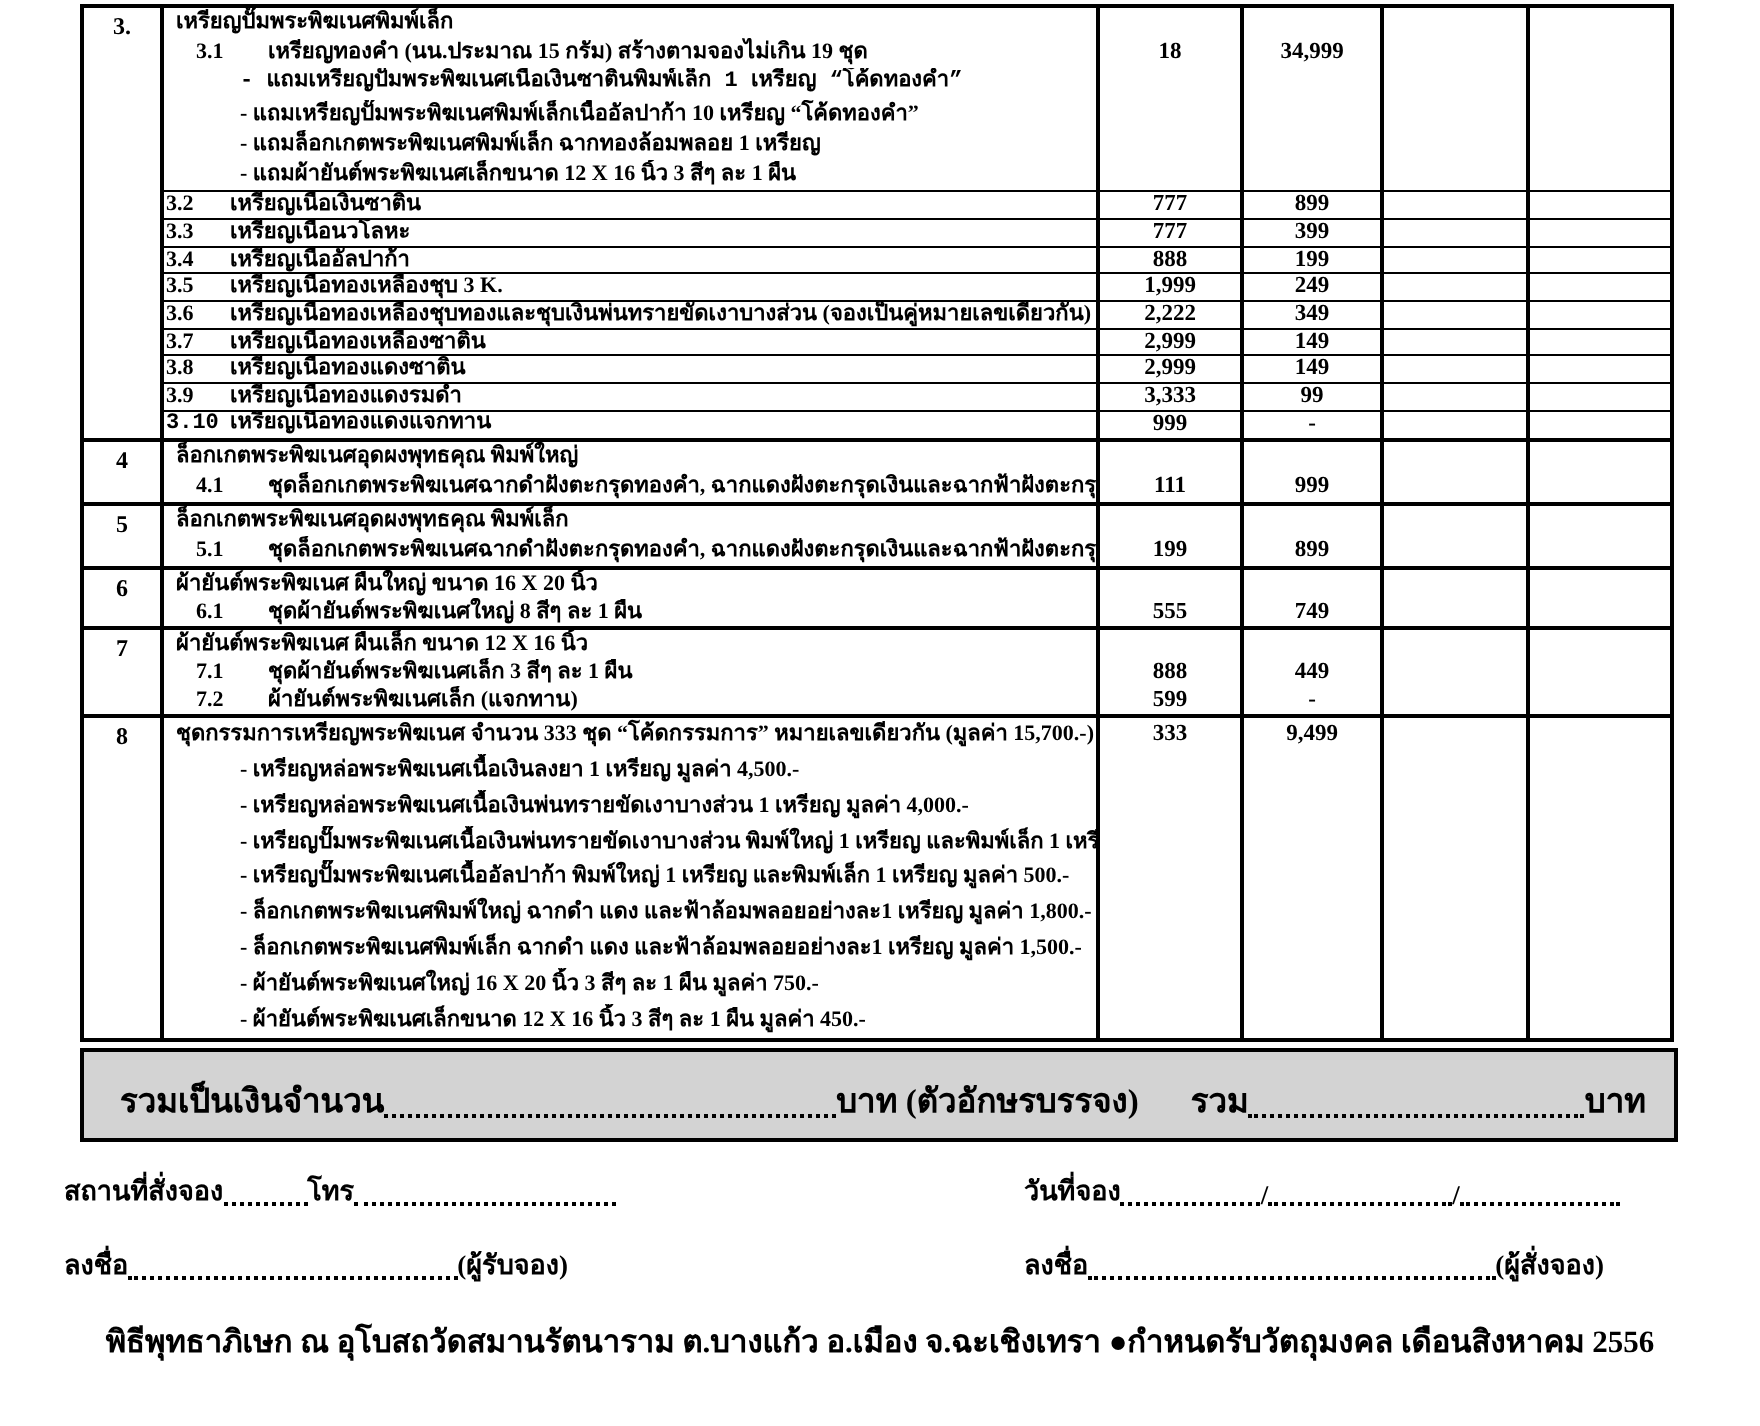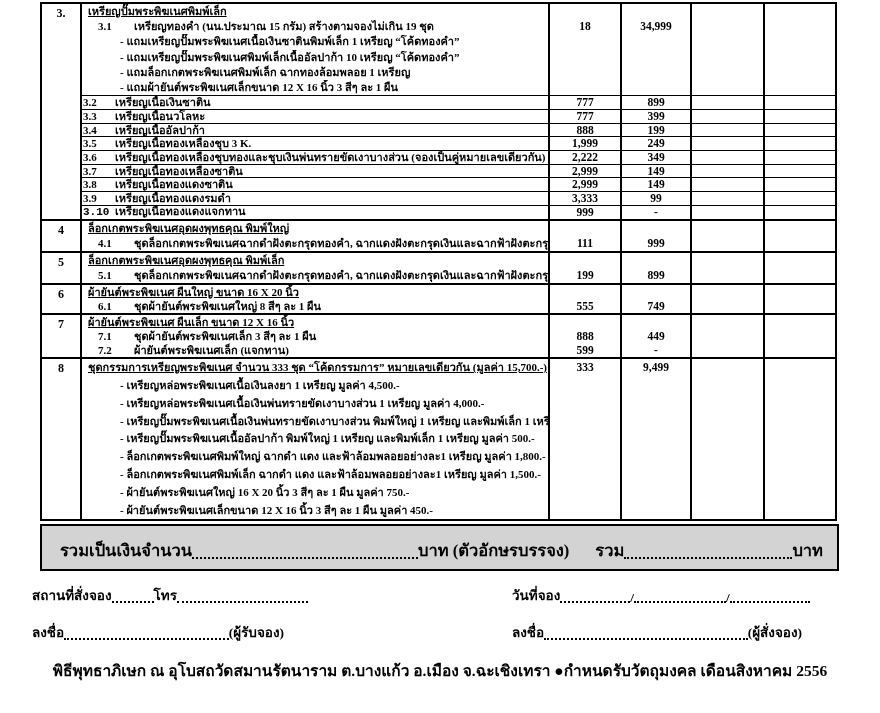--- a/index.html
+++ b/index.html
@@ -20,21 +20,21 @@
     text-align:center;font-weight:bold;font-size:12px;padding-top:2px;
   }
   .grpbody{flex:1;display:flex;flex-direction:column;min-width:0;}
   .cell{display:flex;}
   .cell + .cell{border-top:1px solid #000;}
   .desc{width:468px;flex:none;box-sizing:border-box;border-left:2px solid #000;overflow:hidden;}
   .qty,.price,.c5,.c6{box-sizing:border-box;flex:none;border-left:2px solid #000;overflow:hidden;}
   .qty{width:72px}.price{width:70px}.c5{width:73px}.c6{width:72px}
   .ln{white-space:nowrap;overflow:hidden;font-weight:bold;font-size:11px;}
   .ln .inum{display:inline-block;}
-  .ln-title{padding-left:6px;text-decoration:underline;}
+  .ln-title{padding-left:6px;}
   .ln-item{padding-left:16px;}
   .ln-item .inum{width:36px;}
   .ln-item0{padding-left:1px;}
   .ln-item0 .inum{width:32px;}
   .ln-note{padding-left:38px;}
   .vln{font-size:11.5px;font-weight:bold;text-align:center;white-space:nowrap;overflow:hidden;}
   
   .band{
     position:absolute;left:40px;top:524px;width:799px;height:47px;
     box-sizing:border-box;background:#d3d3d3;border:2px solid #000;
@@ -68,21 +68,21 @@
 <body>
 
 <div class="tbl" id="order-table">
     <div class="grp">
       <div class="numcol">3.</div>
       <div class="grpbody">
         <div class="cell">
           <div class="desc">
             <div class="ln ln-title" style="line-height: 15.2px;">เหรียญปั๊มพระพิฆเนศพิมพ์เล็ก</div>
             <div class="ln ln-item" style="line-height: 15.2px;"><span class="inum">3.1</span><span>เหรียญทองคำ (นน.ประมาณ 15 กรัม) สร้างตามจองไม่เกิน 19 ชุด</span></div>
-            <div class="ln ln-note" style="line-height: 15.2px;">- แถมเหรียญปั๊มพระพิฆเนศเนื้อเงินซาตินพิมพ์เล็ก 1 เหรียญ “โค้ดทองคำ”</div>
+            <div class="ln ln-note" style="line-height: 15.2px; font-family: Liberation Mono, monospace;">- แถมเหรียญปั๊มพระพิฆเนศเนื้อเงินซาตินพิมพ์เล็ก 1 เหรียญ “โค้ดทองคำ”</div>
             <div class="ln ln-note" style="line-height: 15.2px;">- แถมเหรียญปั๊มพระพิฆเนศพิมพ์เล็กเนื้ออัลปาก้า 10 เหรียญ “โค้ดทองคำ”</div>
             <div class="ln ln-note" style="line-height: 15.2px;">- แถมล็อกเกตพระพิฆเนศพิมพ์เล็ก ฉากทองล้อมพลอย 1 เหรียญ</div>
             <div class="ln ln-note" style="line-height: 15.2px;">- แถมผ้ายันต์พระพิฆเนศเล็กขนาด 12 X 16 นิ้ว 3 สีๆ ละ 1 ผืน</div>
           </div>
           <div class="qty">
             <div class="vln" style="line-height: 15.2px;">&nbsp;</div>
             <div class="vln" style="line-height: 15.2px;">18</div>
             <div class="vln" style="line-height: 15.2px;">&nbsp;</div>
             <div class="vln" style="line-height: 15.2px;">&nbsp;</div>
             <div class="vln" style="line-height: 15.2px;">&nbsp;</div>

